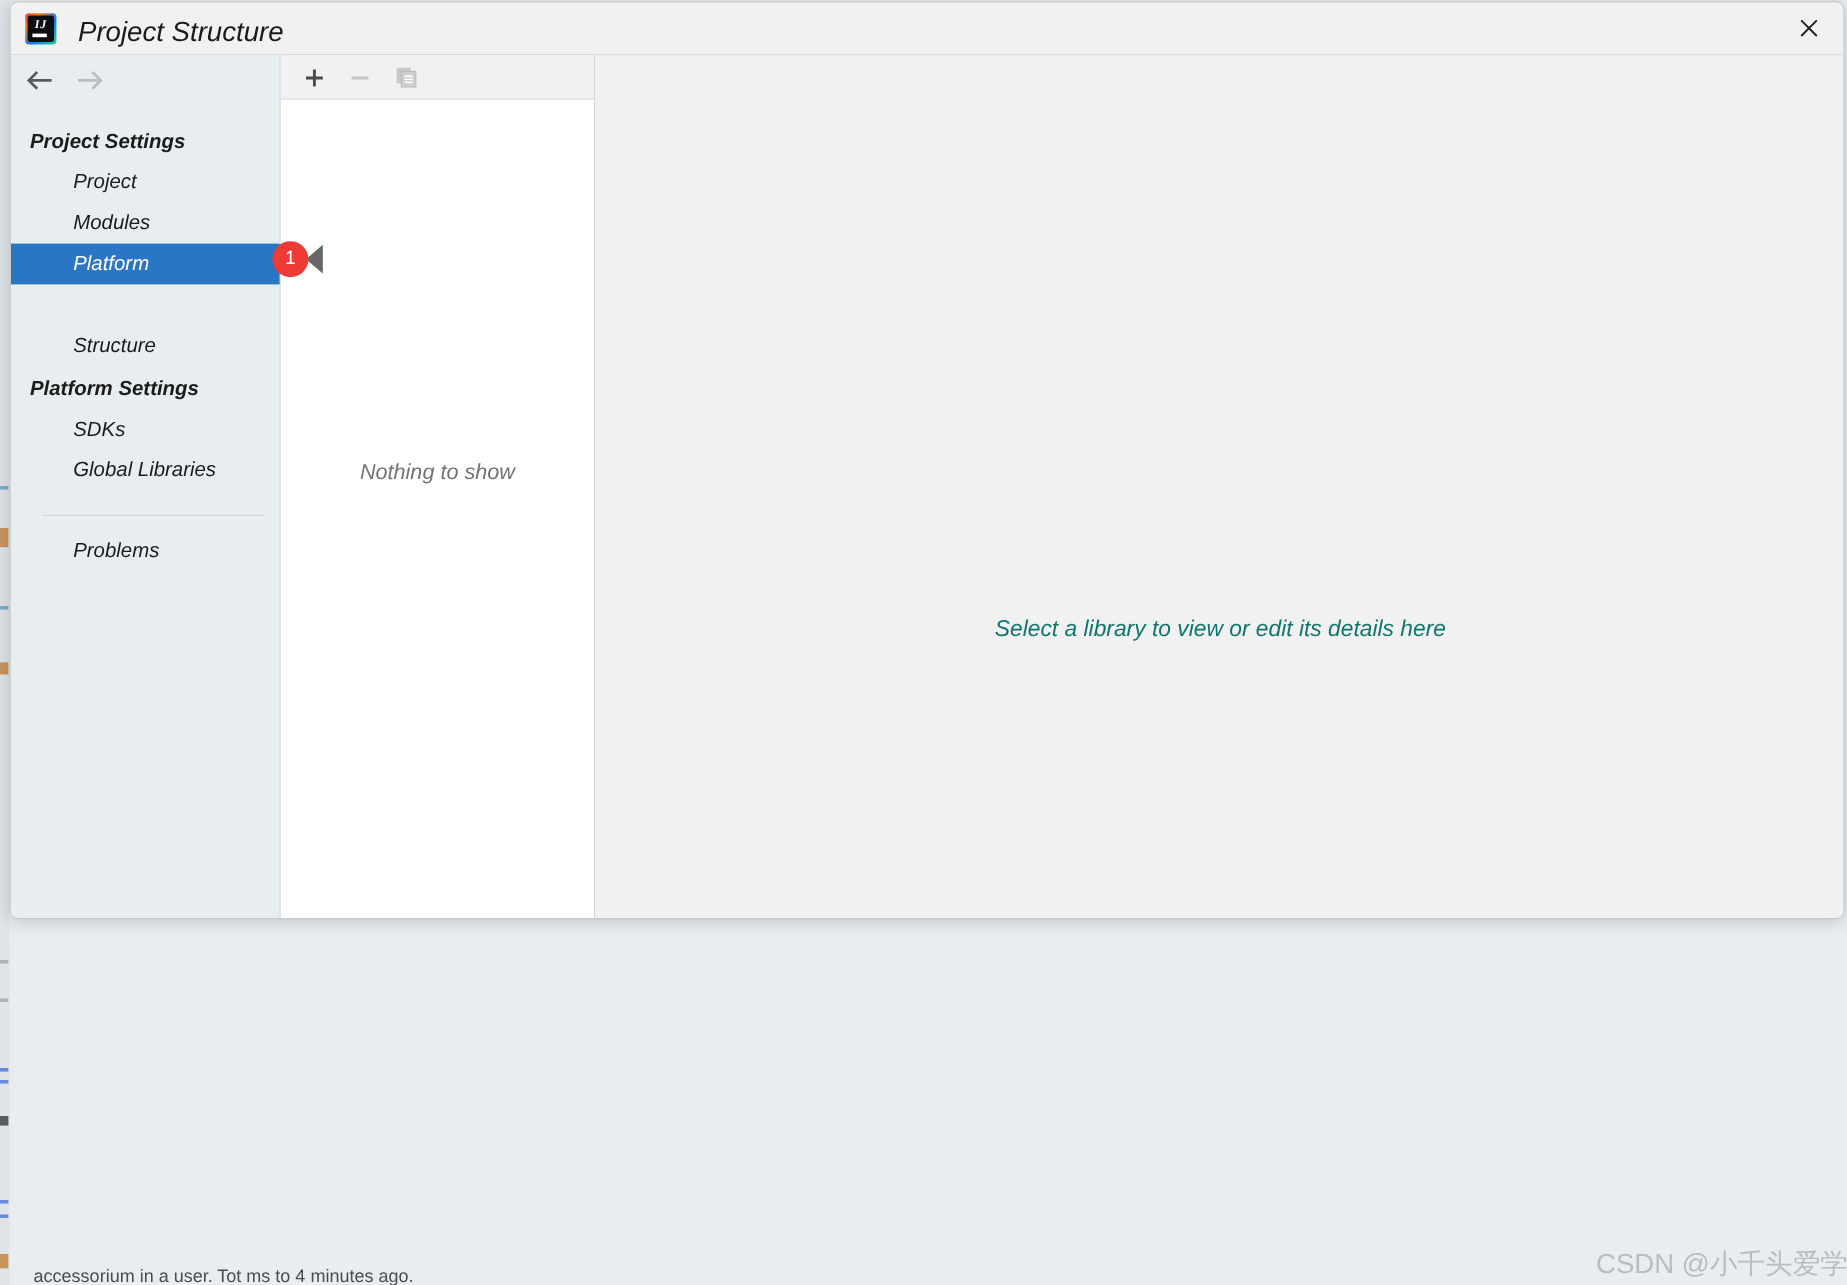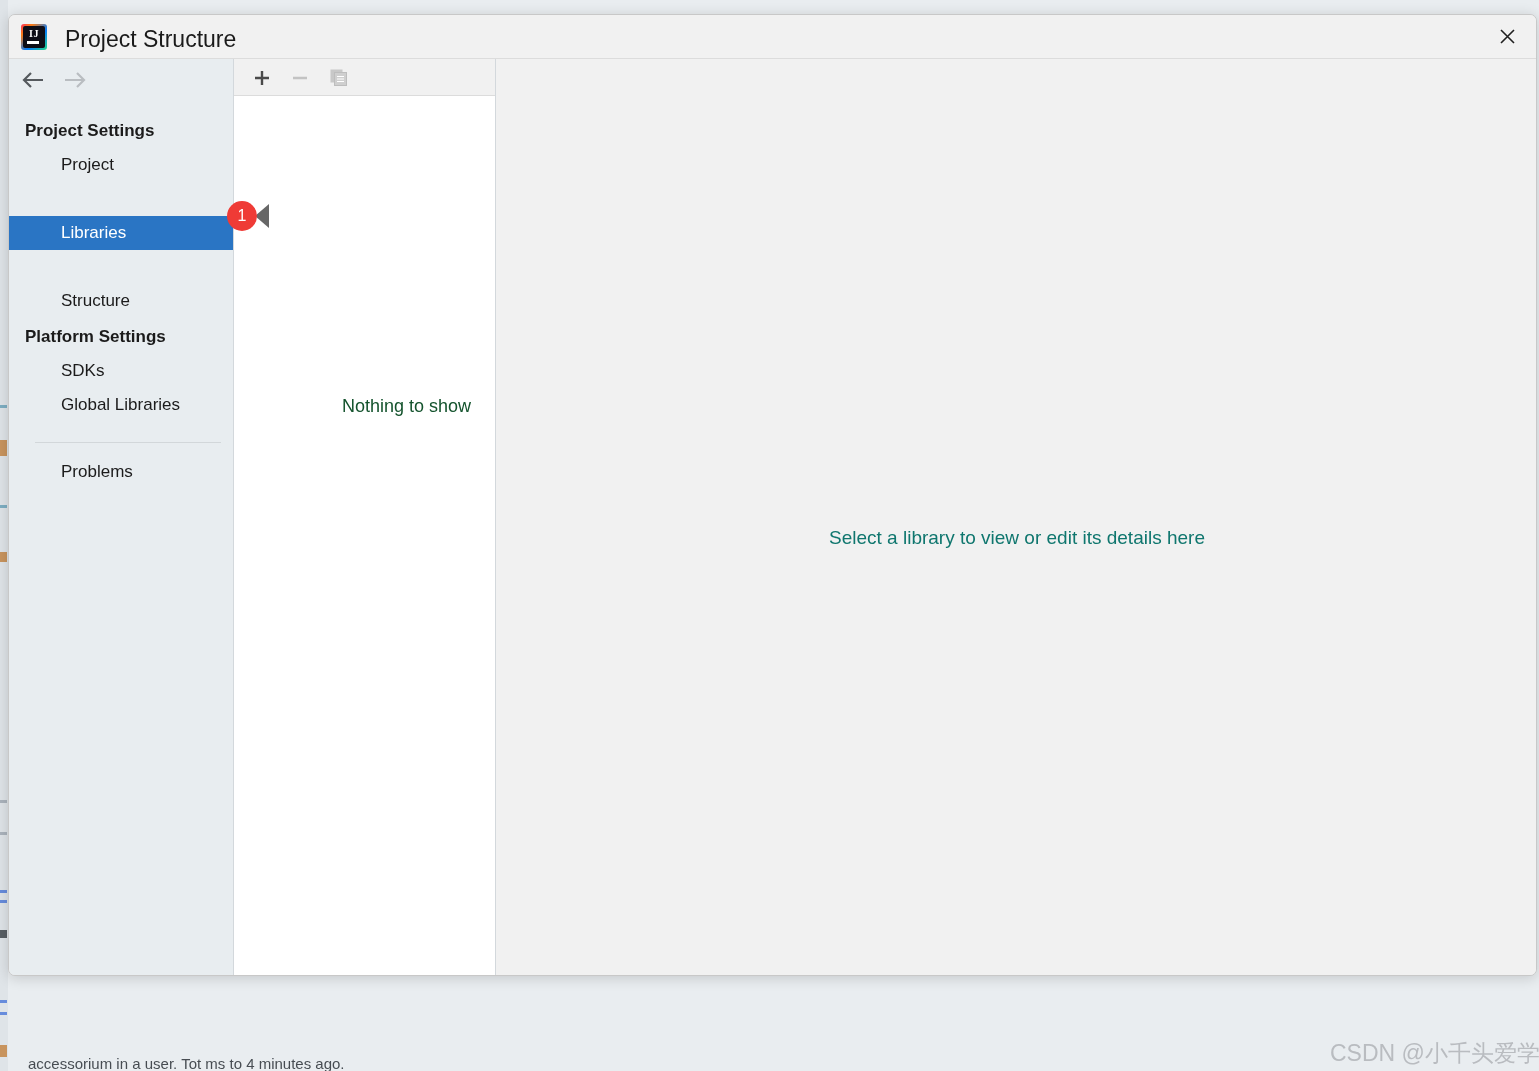--- a/index.html
+++ b/index.html
@@ -48,29 +48,30 @@
     font-size: 15px;
     color: #2b3137;
     white-space: nowrap;
     opacity: .85;
   }
 
   
   #dialog {
     position: absolute;
     left: 8px;
-    top: 14px;
+    top: 1px;
     width: 1529px;
-    height: 962px;
+    height: 765px;
     background: #f1f1f1;
     border: 1px solid #c8c8c8;
     border-radius: 7px;
     box-shadow: 0 2px 14px rgba(0,0,0,.16);
     overflow: hidden;
     box-sizing: border-box;
+    font-style: italic;
   }
 
   
   #titlebar {
     position: absolute;
     left: 0; top: 0;
     width: 1529px; height: 44px;
     background: #f1f1f1;
     border-bottom: 1px solid #dcdcdc;
     box-sizing: border-box;
@@ -217,22 +218,21 @@
   #tb-add { left: 14px; }
   #tb-remove { left: 52px; }
   #tb-copy { left: 91px; }
 
   #nothing-to-show {
     position: absolute;
     left: 0; top: 337px;
     width: 261px;
     text-align: center;
     font-size: 18px;
-    color: #14532d;
-    padding-left: 42px;
+    color: #737373;
   }
 
   
   #detail-panel {
     position: absolute;
     left: 487px; top: 44px;
     width: 1042px;
     height: 953px;
     background: #f1f1f1;
   }
@@ -410,21 +410,22 @@
       <div id="nav-forward" class="nav-arrow">
         <svg width="26" height="22" viewBox="0 0 26 22">
           <path d="M4 11 H23" stroke="#b9bdc1" stroke-width="2.2" fill="none"></path>
           <path d="M16 4 L23 11 L16 18" stroke="#b9bdc1" stroke-width="2.2" fill="none" stroke-linejoin="miter"></path>
         </svg>
       </div>
     </div>
 
     <div class="sidebar-group" style="top:55px">Project Settings</div>
     <div class="sidebar-item" style="top:89px">Project</div>
-    <div class="sidebar-item selected" style="top:157px">Libraries</div>
+    <div class="sidebar-item" style="top:123px">Modules</div>
+    <div class="sidebar-item selected" style="top:157px">Platform</div>
     <div class="sidebar-item" style="top:225px">Structure</div>
 
     <div class="sidebar-group" style="top:261px">Platform Settings</div>
     <div class="sidebar-item" style="top:295px">SDKs</div>
     <div class="sidebar-item" style="top:329px">Global Libraries</div>
 
     <div id="sidebar-separator"></div>
 
     <div class="sidebar-item" style="top:396px">Problems</div>
   </div>

